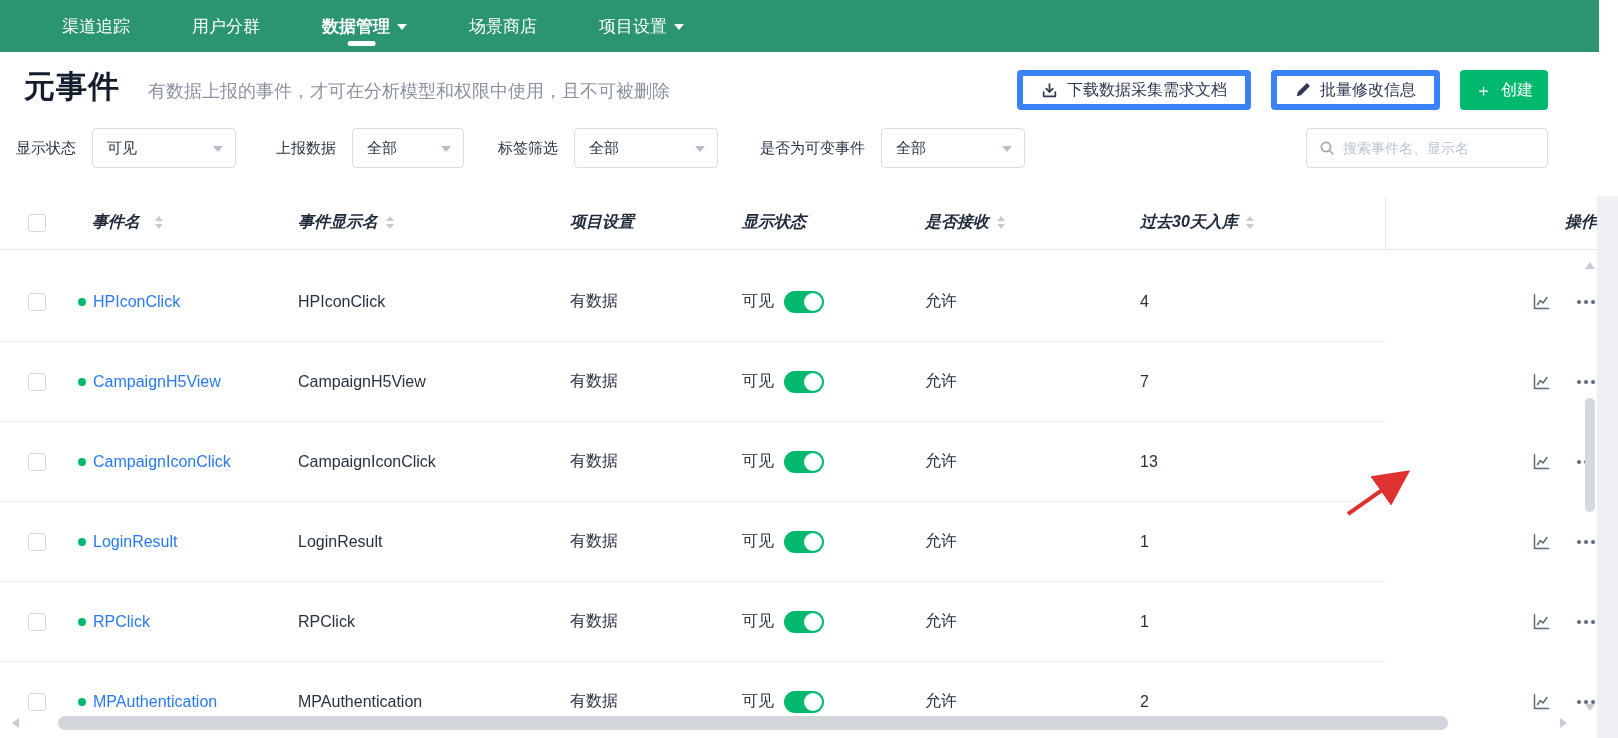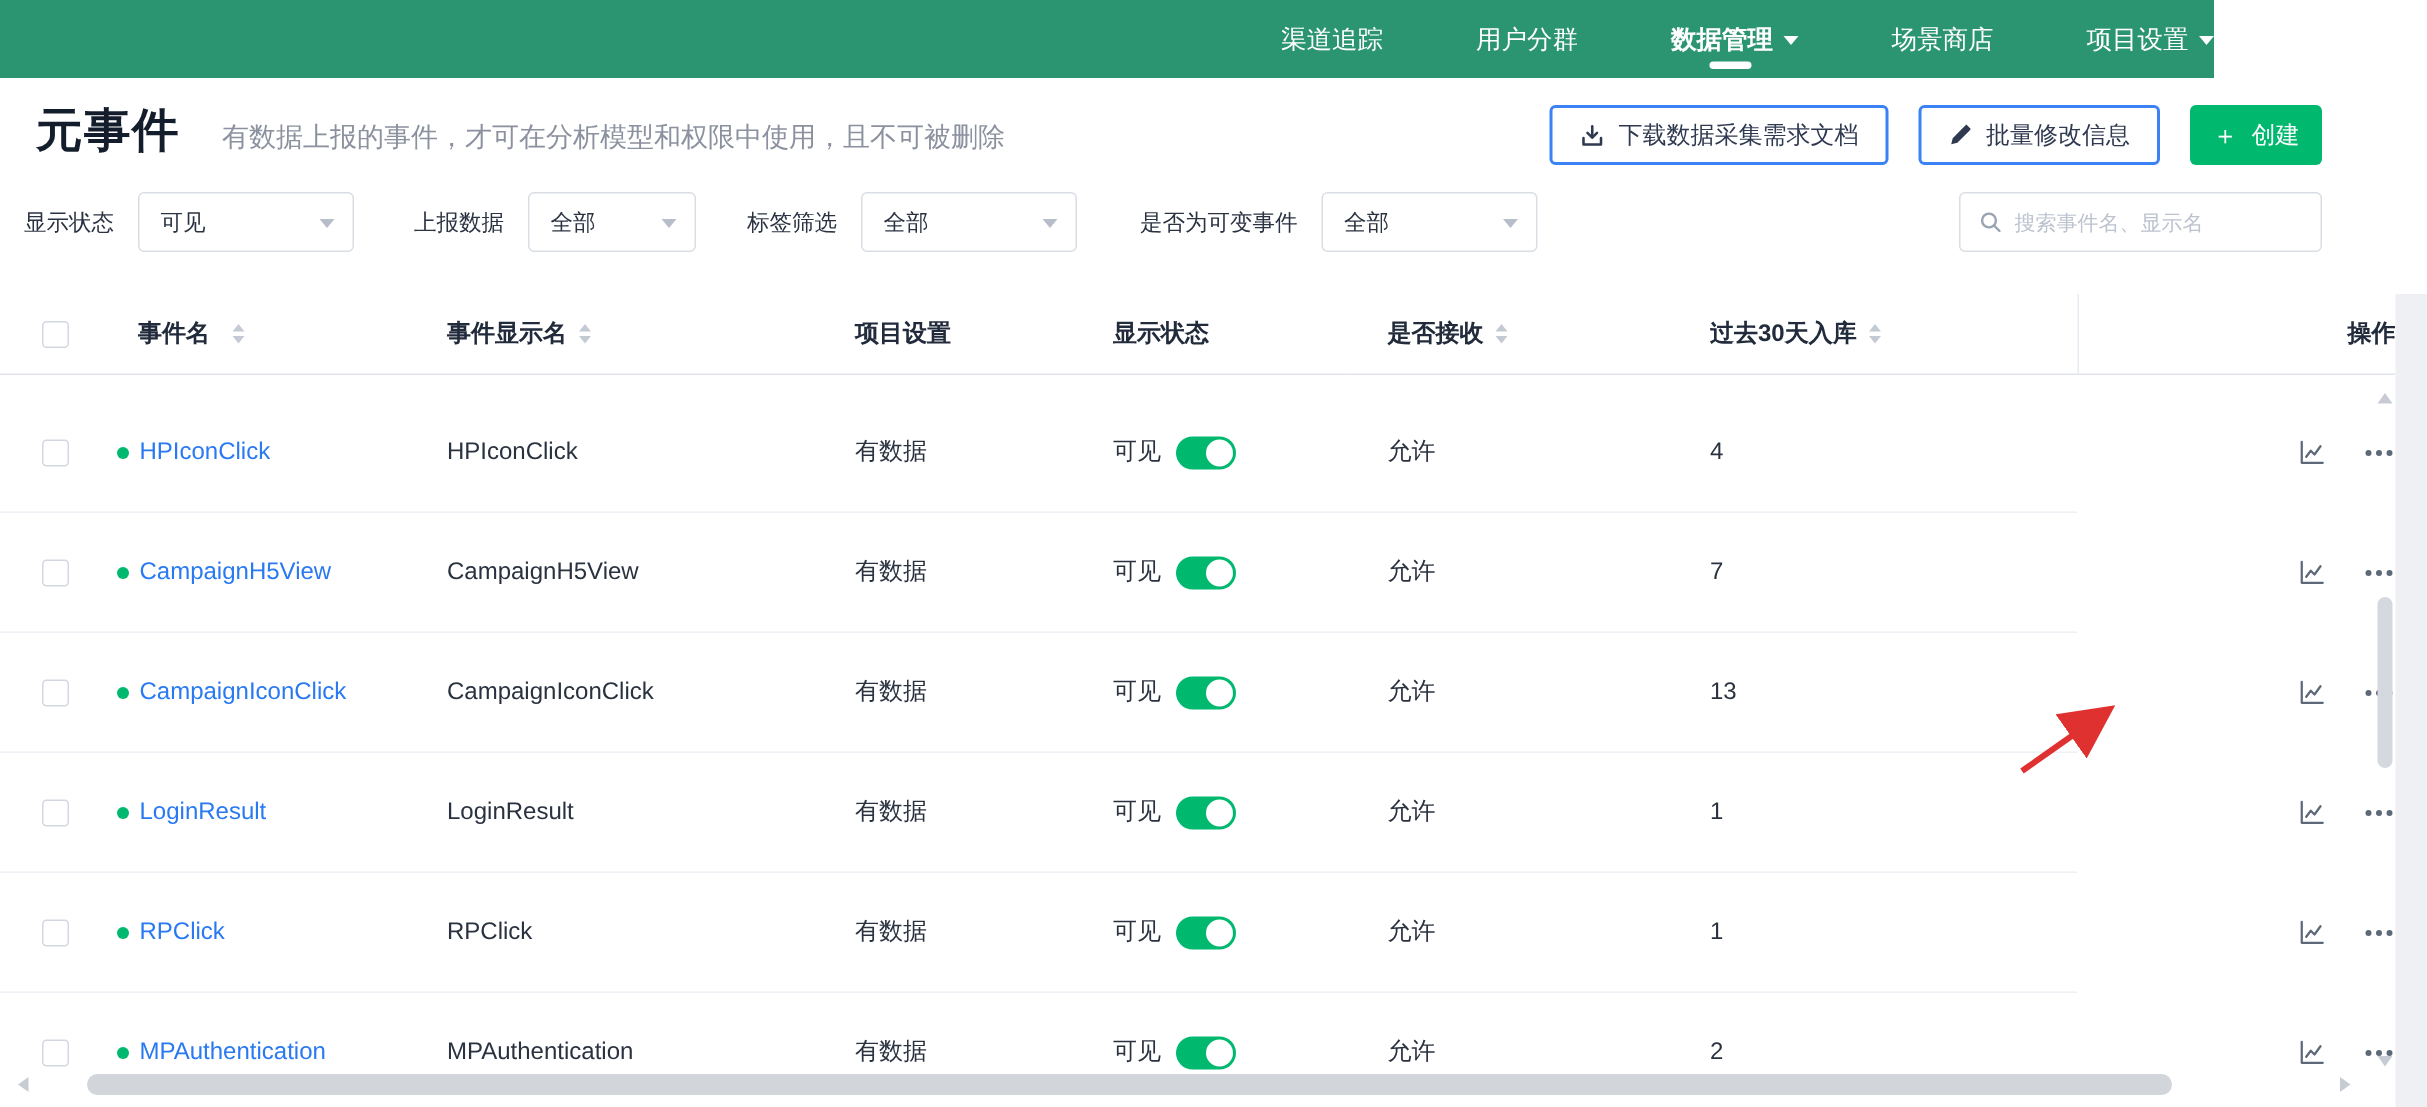--- a/index.html
+++ b/index.html
@@ -8,38 +8,38 @@
     --link-blue:#2979f2;
     --arrow-red:#e03131;
     --txt:#2a3240; --txt-strong:#1c2533; --txt-gray:#8b919e;
     --border:#d9dde4; --row-line:#edf0f5; --head-line:#e1e4ea;
   }
   *{box-sizing:border-box;margin:0;padding:0;}
   html,body{width:1618px;height:738px;overflow:hidden;}
   body{position:relative;background:#fff;font-family:"Liberation Sans",sans-serif;color:var(--txt);}
 
   
-  .nav{position:absolute;left:0;top:0;width:1476px;height:52px;background:var(--nav-green);
-       display:flex;align-items:center;gap:62px;padding-left:34px;justify-content:flex-end;}
+  .nav{position:absolute;left:0;top:0;width:1599px;height:52px;background:var(--nav-green);
+       display:flex;align-items:center;gap:62px;padding-left:62px;}
   .nav-item{position:relative;height:52px;display:flex;align-items:center;gap:7px;
             color:#fff;font-size:17px;font-weight:500;cursor:pointer;white-space:nowrap;}
   .nav-item.active{font-weight:700;}
   .nav-caret{width:0;height:0;border-left:5px solid transparent;border-right:5px solid transparent;
              border-top:6px solid #fff;margin-top:2px;}
   .nav-underline{position:absolute;left:50%;transform:translateX(-62%);bottom:6px;width:28px;height:5px;
                  border-radius:3px;background:#fff;}
 
   
   .page-head{position:absolute;left:24px;top:66px;display:flex;align-items:flex-end;}
   .page-title{font-size:31px;font-weight:800;color:#141d2b;letter-spacing:1px;}
   .page-subtitle{font-size:18px;color:var(--txt-gray);margin-left:28px;padding-bottom:5px;}
 
   .toolbar{position:absolute;top:70px;right:70px;display:flex;gap:20px;}
   .btn{height:40px;display:flex;align-items:center;justify-content:center;gap:9px;border-radius:4px;
-       font-size:16px;cursor:pointer;background:#fff;border:2px solid #3b82f6;color:#2f3950;padding:0 18px;}
+       font-size:16px;cursor:pointer;background:#fff;border:6px solid #3b82f6;color:#2f3950;padding:0 18px;}
   .btn.primary{background:var(--accent-green);border:none;color:#fff;width:88px;padding:0;}
   .plus-glyph::before{content:"＋";font-size:17px;}
   .btn svg{flex:0 0 auto;}
 
   
   .filters{position:absolute;left:16px;top:128px;height:40px;display:flex;align-items:center;}
   .f-label{font-size:15px;color:#2b3342;margin-right:16px;white-space:nowrap;}
   .select{position:relative;height:40px;border:1px solid var(--border);border-radius:4px;background:#fff;
           display:flex;align-items:center;padding:0 30px 0 14px;font-size:15px;color:#2b3342;cursor:pointer;}
   .select .caret{position:absolute;right:12px;top:17px;width:0;height:0;border-left:5px solid transparent;
@@ -49,21 +49,21 @@
 
   .search-box{position:absolute;top:128px;right:70px;width:242px;height:40px;border:1px solid var(--border);
               border-radius:4px;background:#fff;display:flex;align-items:center;padding:0 10px 0 12px;}
   .search-box input{border:none;outline:none;flex:1;font-size:14px;color:var(--txt);margin-left:8px;
                     font-family:"Liberation Sans",sans-serif;background:transparent;}
   .search-box input::placeholder{color:#bcc3cf;}
 
   
   .table{position:absolute;left:0;top:196px;width:1597px;height:542px;overflow:hidden;background:#fff;}
   .thead,.trow{display:grid;grid-template-columns:64px 206px 272px 172px 183px 215px 273px 1fr;align-items:center;}
-  .thead{height:54px;}
+  .thead{height:54px;font-style:italic;}
   .thead .cell{height:54px;display:flex;align-items:center;border-bottom:1px solid var(--head-line);
                font-size:16px;font-weight:700;color:#212b3b;}
   .cell{padding-left:28px;}
   .cell.op{padding-left:20px;background:#fff;justify-content:flex-end;}
   .thead .cell.op{border-left:1px solid #e7eaef;}
   .tbody{padding-top:12px;}
   .trow{height:80px;}
   .trow .cell{height:80px;display:flex;align-items:center;border-bottom:1px solid var(--row-line);font-size:16px;}
   .trow .cell.op{border-bottom:none;gap:22px;padding-left:23px;}
   .cell.name{padding-left:14px;gap:7px;}

